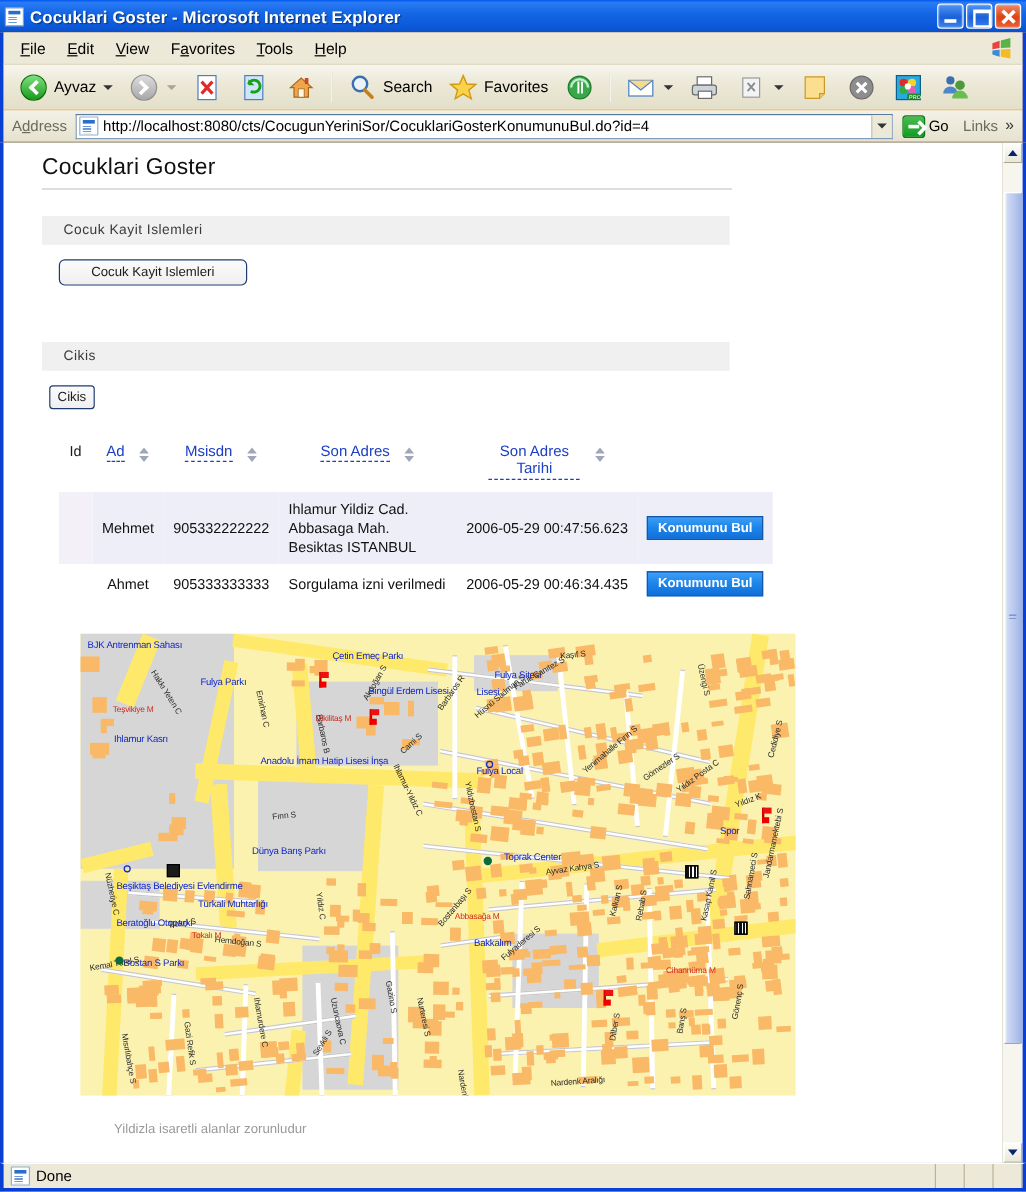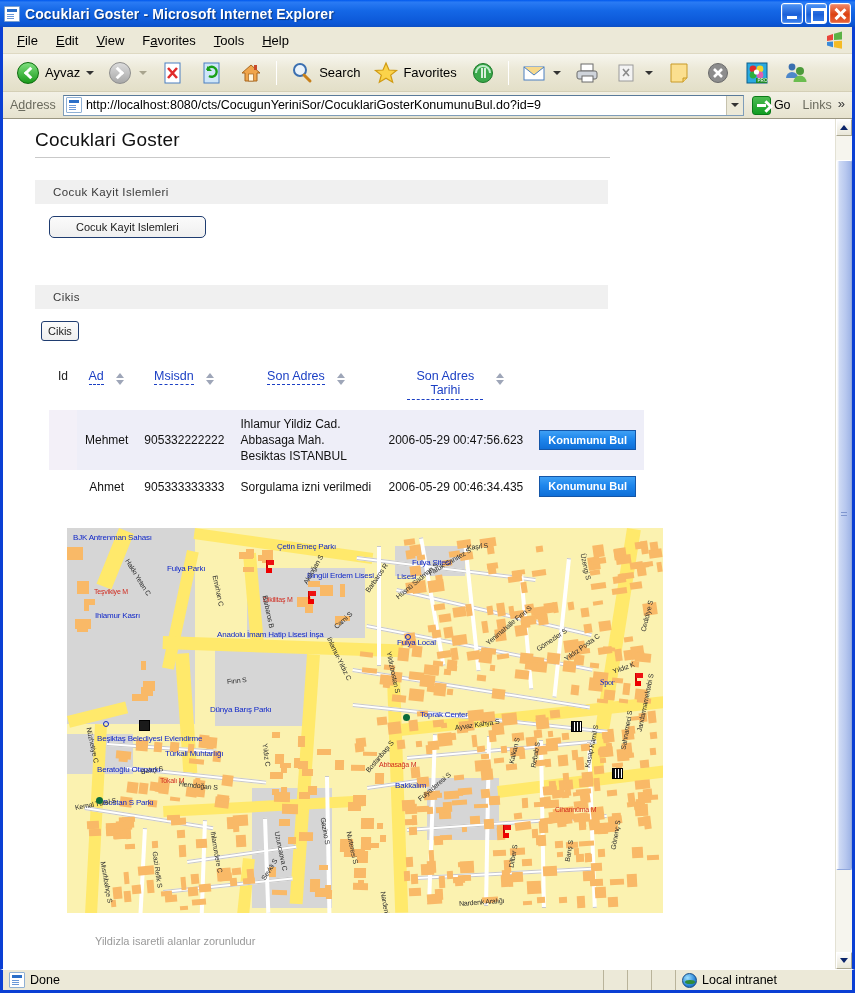--- a/index.html
+++ b/index.html
@@ -566,21 +566,21 @@
           </svg>
         </span>
       </div>
 
     </div>
 
     <div class="addressbar">
       <div class="addr-label">A<u>d</u>dress</div>
       <div class="addr-box">
         <span class="addr-ico"></span>
-        <span class="addr-url">http://localhost:8080/cts/CocugunYeriniSor/CocuklariGosterKonumunuBul.do?id=9</span>
+        <span class="addr-url">http://localhost:8080/cts/CocugunYeriniSor/CocuklariGosterKonumunuBul.do?id=4</span>
         <span class="addr-drop">
             <i class="dncaret"></i>
           </span>
       </div>
       <div class="go-btn">
         <span class="go-ico"></span>
         <span>Go</span>
       </div>
       <div class="links-lbl">Links</div>
       <div class="chev">»</div>
@@ -1238,21 +1238,21 @@
                 <div class="mlabel" style="left: 150px; top: 102px;">Anadolu İmam Hatip Lisesi İnşa</div>
                 <div class="mlabel" style="left: 143px; top: 177px;">Dünya Barış Parkı</div>
                 <div class="mlabel" style="left: 30px; top: 206px;">Beşiktaş Belediyesi Evlendirme</div>
                 <div class="mlabel" style="left: 98px; top: 221px;">Türkali Muhtarlığı</div>
                 <div class="mlabel" style="left: 30px; top: 237px;">Beratoğlu Otoparkı</div>
                 <div class="mlabel" style="left: 36px; top: 270px;">Bostan S Parkı</div>
                 <div class="mlabel" style="left: 345px; top: 30px;">Fulya Sitesi</div>
                 <div class="mlabel" style="left: 330px; top: 44px;">Lisesi</div>
                 <div class="mlabel" style="left: 330px; top: 110px;">Fulya Local</div>
                 <div class="mlabel" style="left: 353px; top: 182px;">Toprak Center</div>
-                <div class="mlabel" style="left: 533px; top: 150px; font-family: Liberation Serif, serif;">Spor</div>
+                <div class="mlabel" style="left: 533px; top: 160px;">Spor</div>
                 <div class="mlabel" style="left: 328px; top: 253px;">Bakkalım</div>
                 <div class="mlabel red" style="left: 27px; top: 60px;">Teşvikiye M</div>
                 <div class="mlabel red" style="left: 196px; top: 68px;">Dikilitaş M</div>
                 <div class="mlabel red" style="left: 93px; top: 249px;">Tokalı M</div>
                 <div class="mlabel red" style="left: 312px; top: 233px;">Abbasağa M</div>
                 <div class="mlabel red" style="left: 488px; top: 278px;">Cihannüma M</div>
                 <div class="mlabel rot" style="left: 60px; top: 28px; color: rgb(44, 44, 44); font-size: 7px; transform: rotate(58deg);">Hakkı Yeten C</div>
                 <div class="mlabel rot" style="left: 148px; top: 44px; color: rgb(44, 44, 44); font-size: 7px; transform: rotate(78deg);">Emirhan C</div>
                 <div class="mlabel rot" style="left: 262px; top: 106px; color: rgb(44, 44, 44); font-size: 7px; transform: rotate(64deg);">Ihlamur-Yıldız C</div>
                 <div class="mlabel rot" style="left: 268px; top: 96px; color: rgb(44, 44, 44); font-size: 7px; transform: rotate(-42deg);">Cami S</div>
@@ -1349,19 +1349,15 @@
   </div>
 
   <div class="statusbar">
     <div class="st-pane first">
       <span class="st-ico"></span>
       <span>Done</span>
     </div>
     <div class="st-pane blank"></div>
     <div class="st-pane blank"></div>
     <div class="st-pane blank"></div>
-    <div class="st-pane zone">
-      <span class="globe"></span>
-      <span>Local intranet</span>
-    </div>
   </div>
 
 </div>
 
 </body></html>

